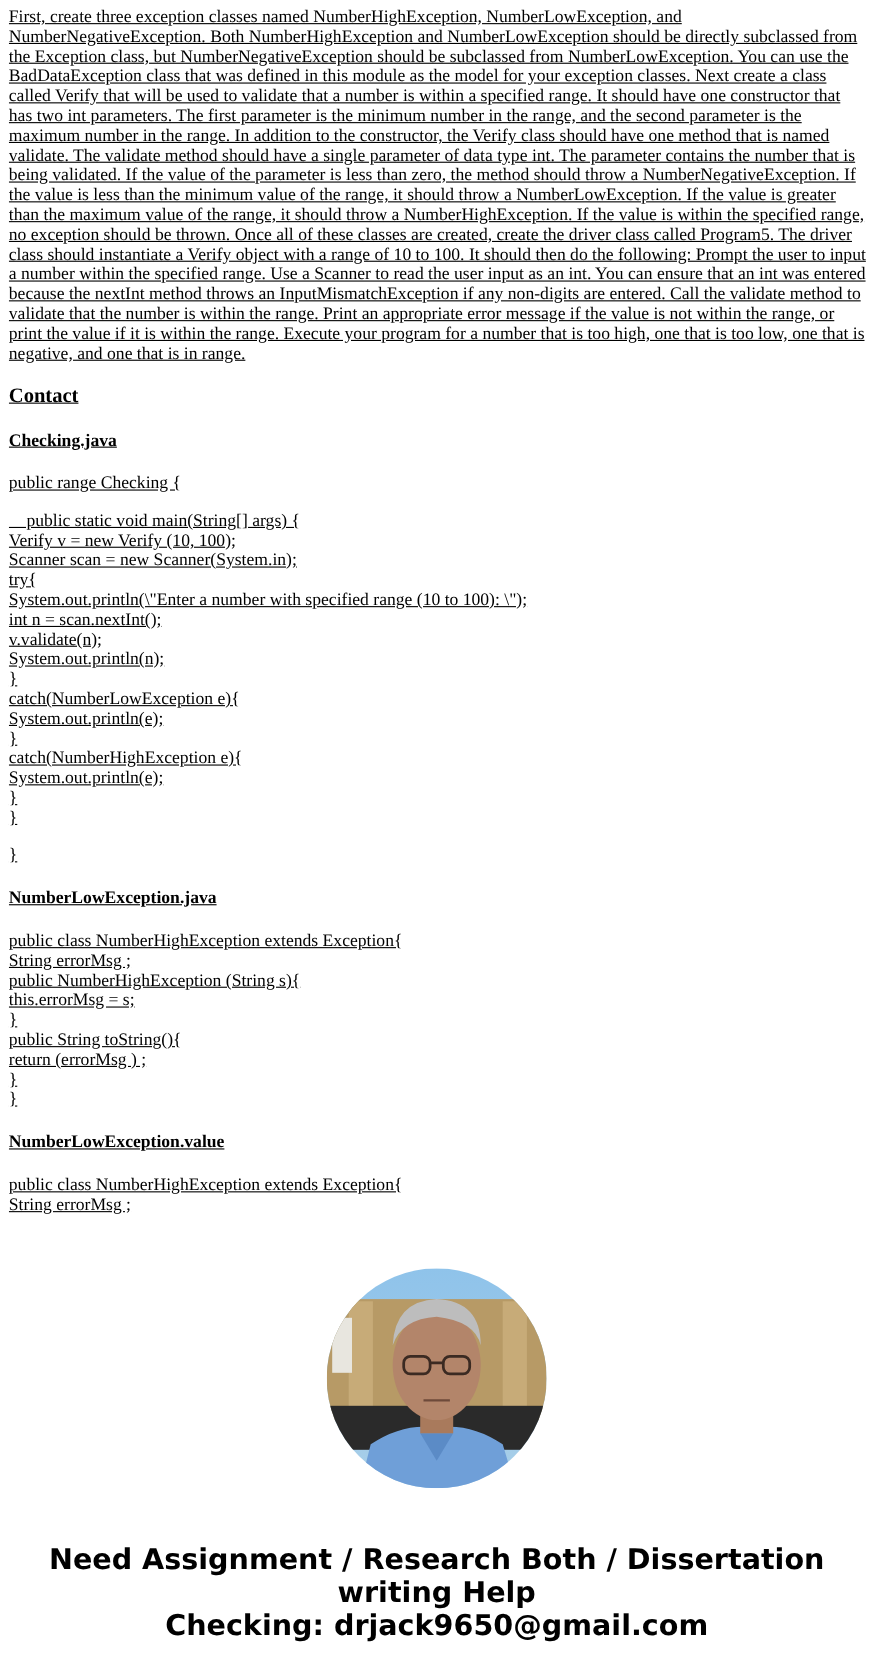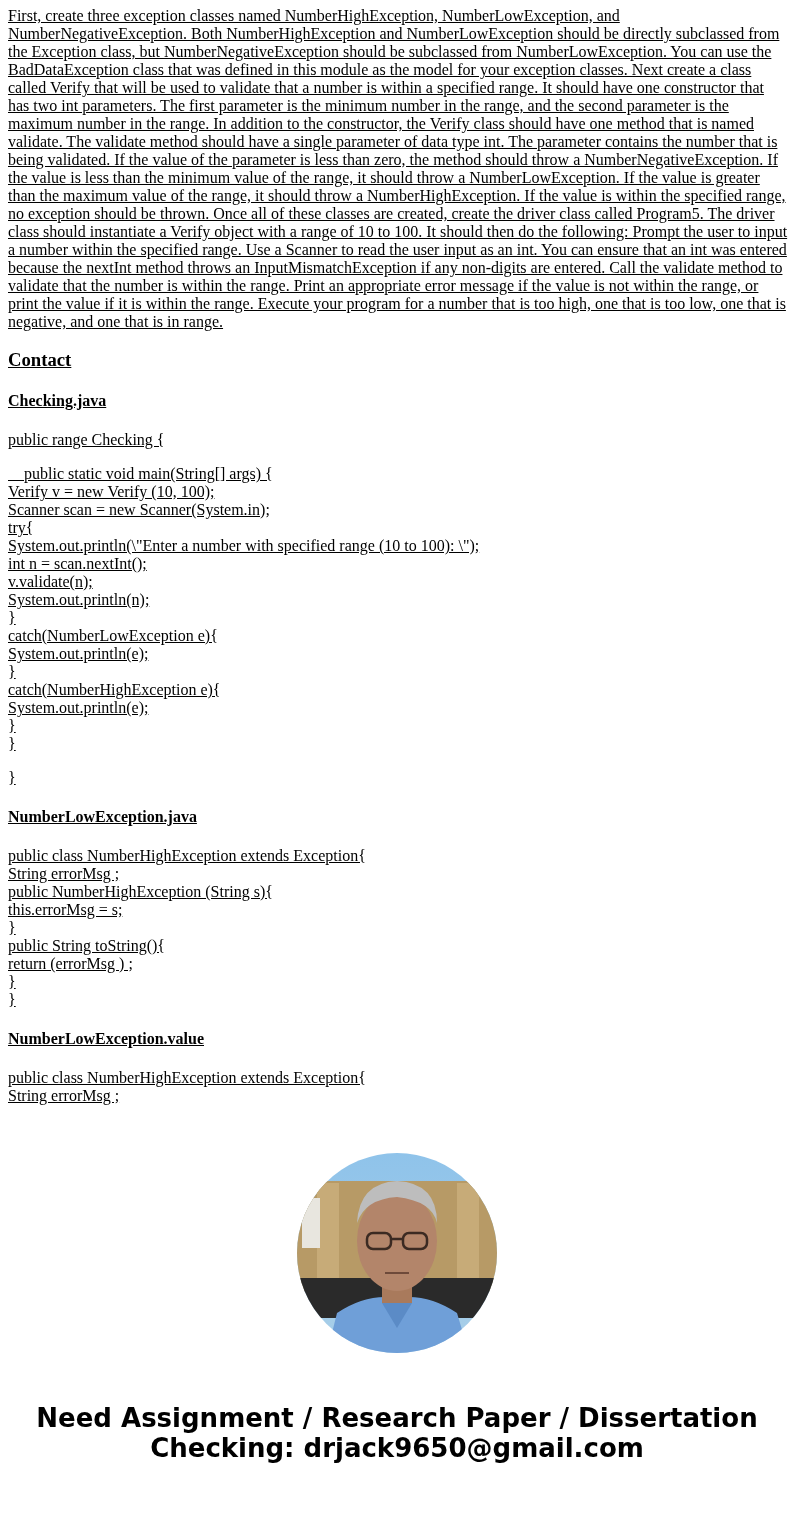--- a/index.html
+++ b/index.html
@@ -71,15 +71,16 @@
 
     <rect x="70" y="80" width="24" height="16" rx="6" fill="none" stroke="#3b2a22" stroke-width="2.5"></rect>
     <rect x="106" y="80" width="24" height="16" rx="6" fill="none" stroke="#3b2a22" stroke-width="2.5"></rect>
     <line x1="94" y1="86" x2="106" y2="86" stroke="#3b2a22" stroke-width="2.5"></line>
 
     <line x1="88" y1="120" x2="112" y2="120" stroke="#6e4a3a" stroke-width="2"></line>
   </svg>
 </div>
 
 <div class="promo">
-  <div>Need Assignment / Research Paper / Dissertation</div>
+  <div>Need Assignment / Research Both / Dissertation</div>
+  <div>writing Help</div>
   <div>Checking: drjack9650@gmail.com</div>
 </div>
 
 </body></html>

